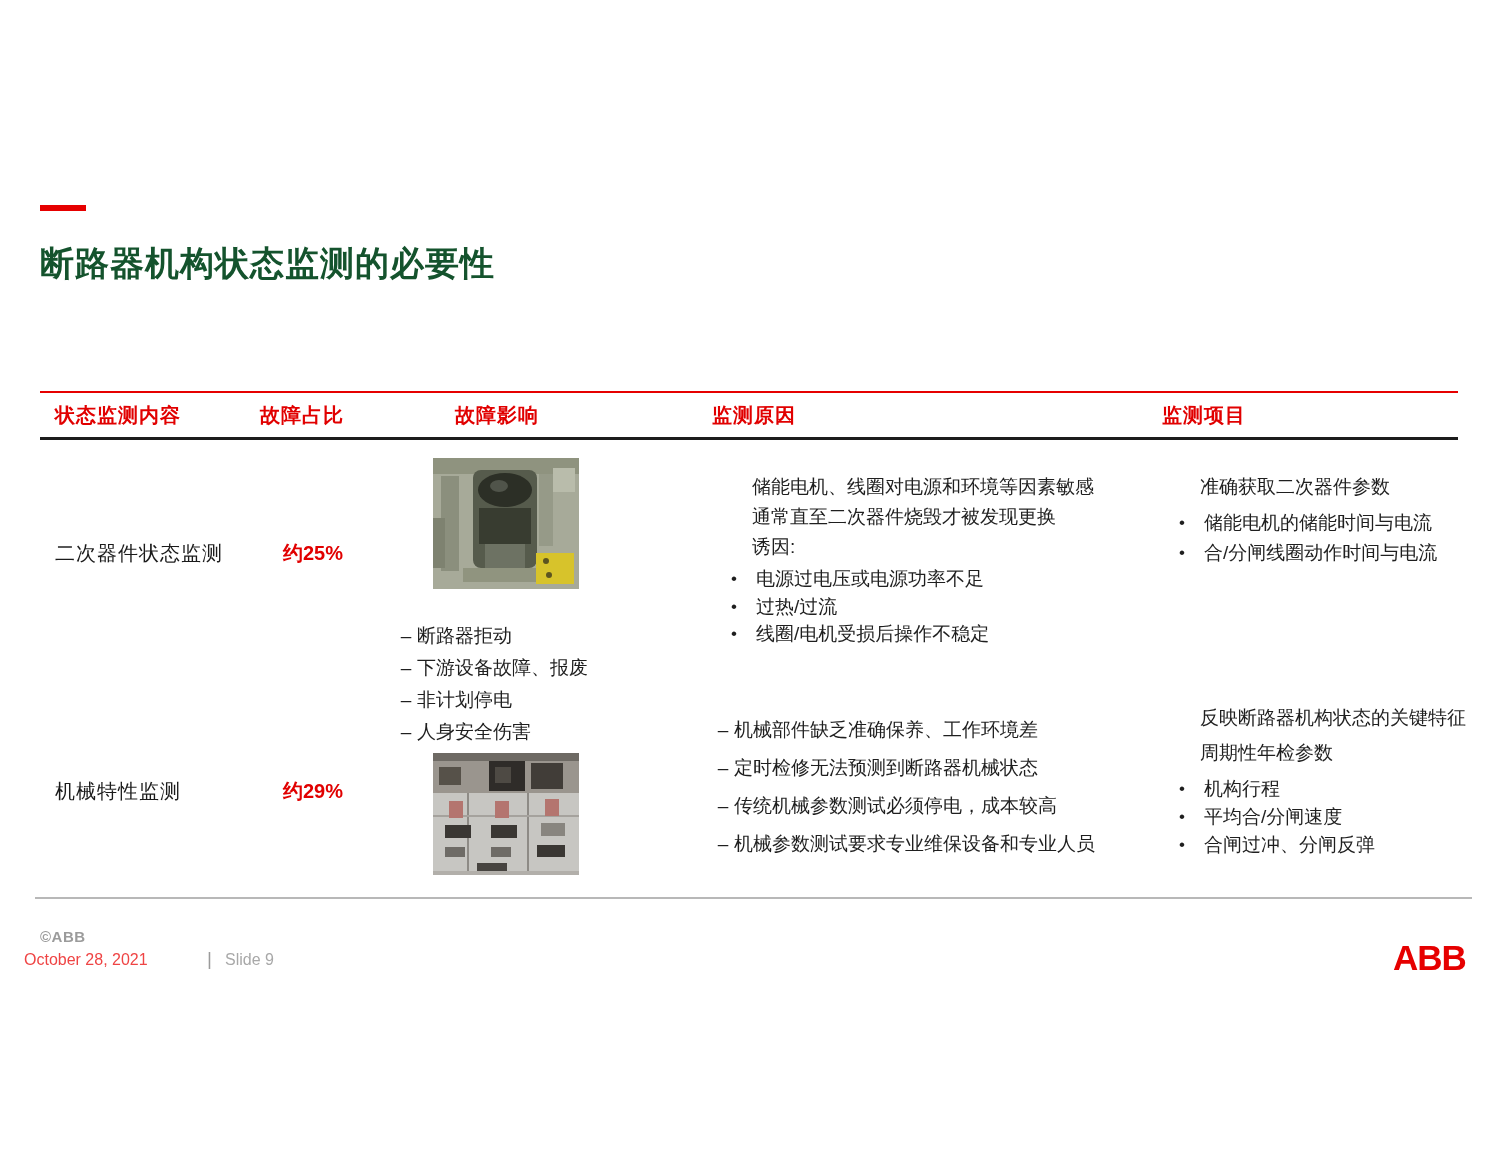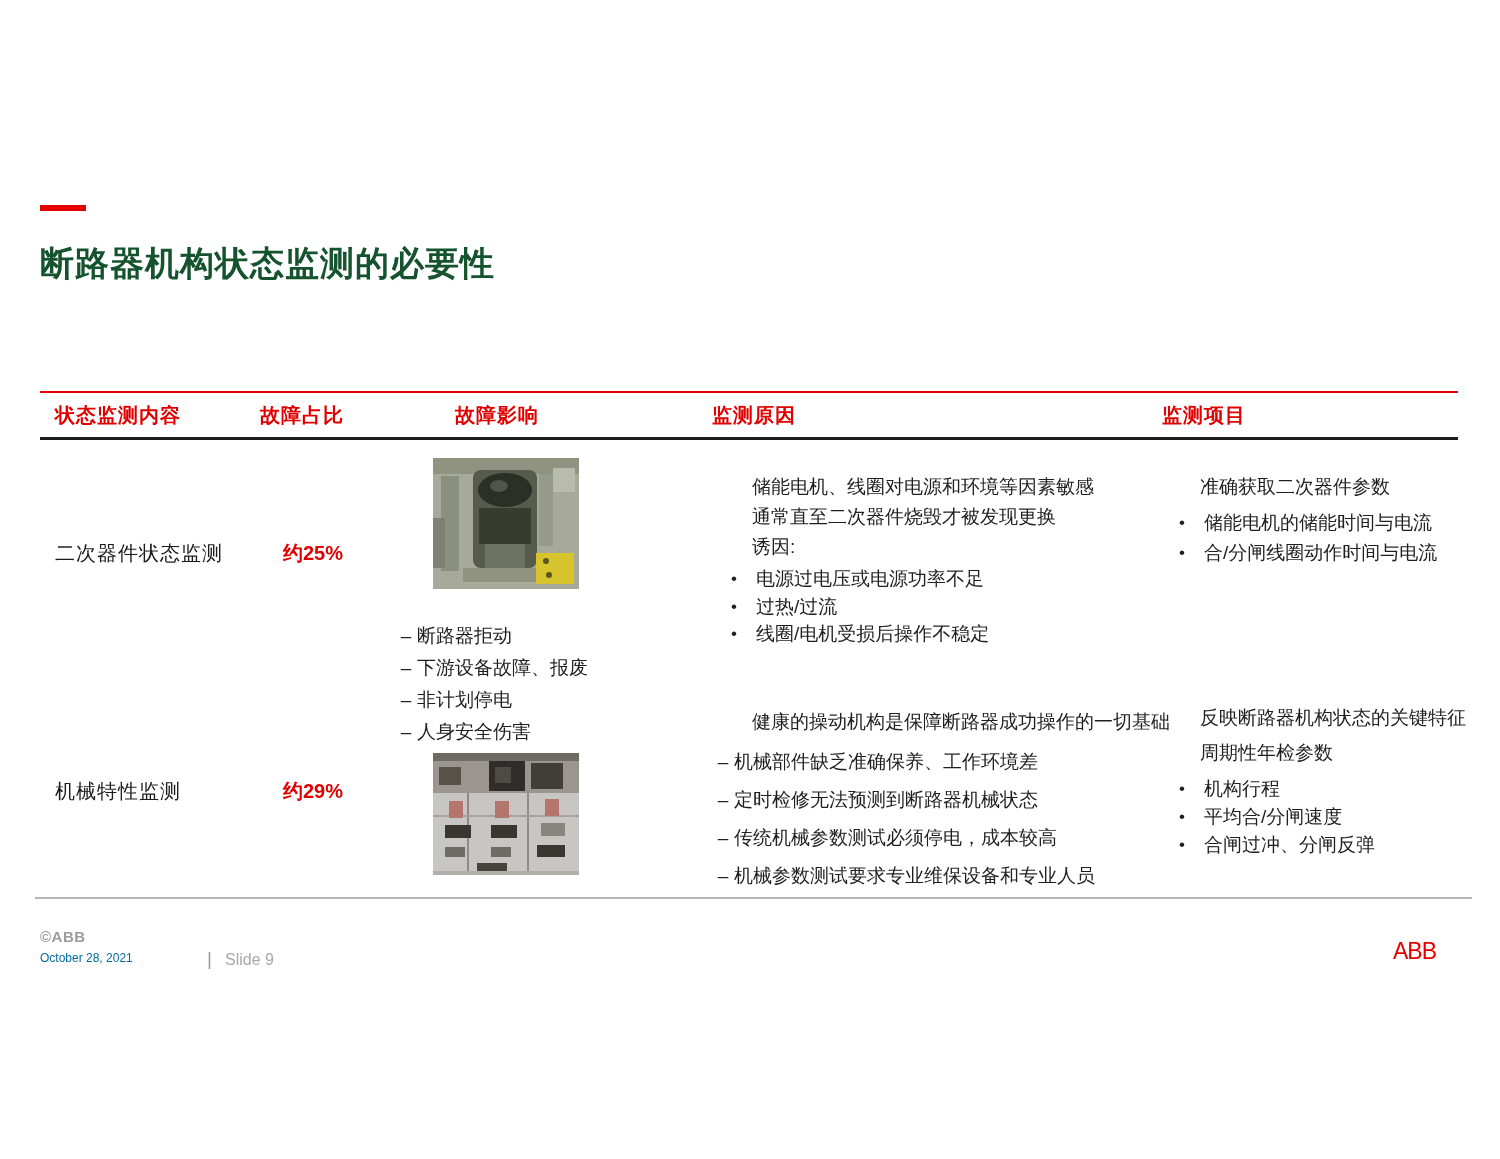--- a/index.html
+++ b/index.html
@@ -48,24 +48,24 @@
   .reason2 .bl { line-height:29px; margin-top:9px; }
   .items2 .bl { line-height:28px; }
   .items2 .bullets { margin-top:5px; }
 
   
   .photo { position:absolute; overflow:hidden; }
   .photo svg { display:block; }
 
   
   .footer-copy { position:absolute; left:40px; top:928px; font-size:15px; font-weight:700; color:#9b9b9b; letter-spacing:0.5px; }
-  .footer-line2 { position:absolute; left:40px; top:951px; font-size:12px; color:#0369a1; }
+  .footer-line2 { position:absolute; left:24px; top:951px; font-size:16px; color:#ef4444; }
   .footer-divider { position:absolute; left:207px; top:948px; font-size:19px; color:#9b9b9b; }
   .footer-slide { position:absolute; left:225px; top:951px; font-size:16px; color:#a8a8a8; }
-  .logo { position:absolute; left:1393px; top:938px; font-size:23px; font-weight:400; color:#e60000; letter-spacing:-1px; font-stretch:condensed; }
+  .logo { position:absolute; left:1393px; top:938px; font-size:35px; font-weight:700; color:#e60000; letter-spacing:-1px; font-stretch:condensed; }
 </style>
 </head>
 <body>
 
 <div id="slide">
 
   <div class="accent-dash"></div>
   <div class="title">断路器机构状态监测的必要性</div>
 
   <div class="rule-red"></div>
@@ -175,21 +175,20 @@
       <rect x="108" y="70" width="24" height="13" fill="#88857f"></rect>
       <rect x="12" y="94" width="20" height="10" fill="#6e6b66"></rect>
       <rect x="58" y="94" width="20" height="10" fill="#6e6b66"></rect>
       <rect x="104" y="92" width="28" height="12" fill="#3a3733"></rect>
       <rect x="44" y="110" width="30" height="10" fill="#474440"></rect>
       <rect x="0" y="118" width="146" height="4" fill="#b2afaa"></rect>
     </svg>
   </div>
 
   <div class="txtcol reason2" style="left:712px; top:706px; width:470px">
-    <div class="line">健康的操动机构是保障断路器成功操作的一切基础</div>
     <div class="bl dash">
       <span class="mk">–</span>
       <span class="bt">机械部件缺乏准确保养、工作环境差</span>
     </div>
     <div class="bl dash">
       <span class="mk">–</span>
       <span class="bt">定时检修无法预测到断路器机械状态</span>
     </div>
     <div class="bl dash">
       <span class="mk">–</span>

